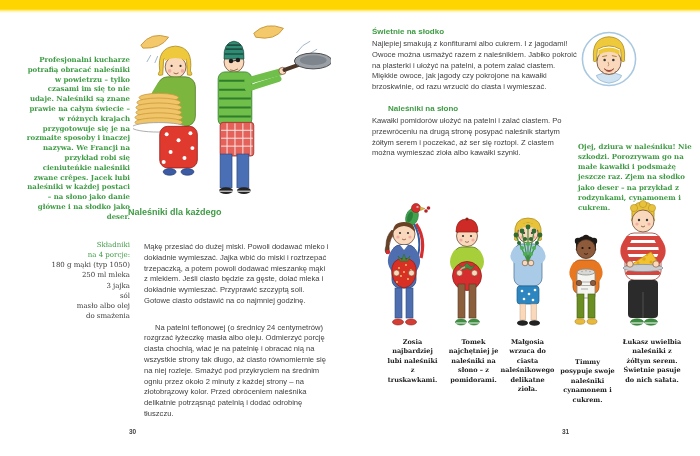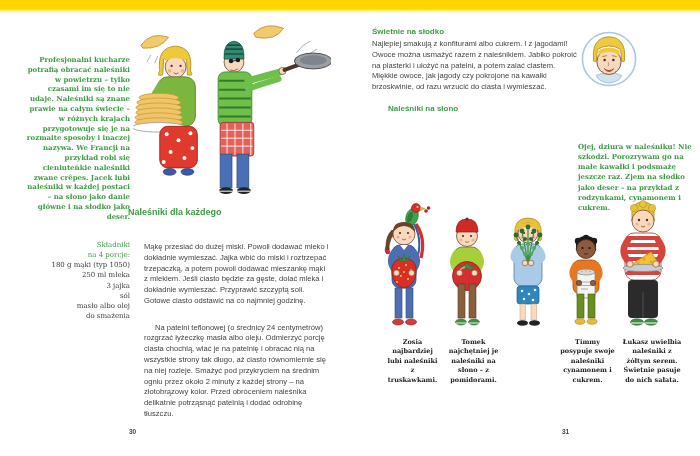--- a/index.html
+++ b/index.html
@@ -52,21 +52,21 @@
   .kid-malgosia{left:498px;width:62px;}
   .kid-timmy{left:557px;width:58px;}
   .kid-lukasz{left:611px;width:66px;}
   .caption{
     position:absolute;top:338px;width:55px;
     font-family:"DejaVu Serif",serif;font-weight:700;font-size:6.5px;line-height:1.45;color:#232323;text-align:center;
   }
   .cap-zosia{left:385px;}
   .cap-tomek{left:446px;}
   .cap-malgosia{left:500px;}
-  .cap-timmy{left:560px;}
+  .cap-timmy{left:560px;margin-top:20px;}
   .cap-lukasz{left:621px;width:62px;}
 </style>
 </head>
 <body>
 
 <div class="spread">
   <div class="top-band"></div>
 
   <div class="sidebar-intro">Profesjonalni kucharze potrafią obracać naleśniki w powietrzu – tylko czasami im się to nie udaje. Naleśniki są znane prawie na całym świecie – w różnych krajach przygotowuje się je na rozmaite sposoby i inaczej nazywa. We Francji na przykład robi się cieniuteńkie naleśniki zwane crêpes. Jacek lubi naleśniki w każdej postaci – na słono jako danie główne i na słodko jako deser.</div>
 
@@ -155,20 +155,21 @@
   <div class="recipe-title">Naleśniki dla każdego</div>
   <div class="recipe-body">
     <p>Mąkę przesiać do dużej miski. Powoli dodawać mleko i dokładnie wymieszać. Jajka wbić do miski i roztrzepać trzepaczką, a potem powoli dodawać mieszankę mąki z mlekiem. Jeśli ciasto będzie za gęste, dolać mleka i dokładnie wymieszać. Przyprawić szczyptą soli. Gotowe ciasto odstawić na co najmniej godzinę.</p>
     <p class="indent">Na patelni teflonowej (o średnicy 24 centymetrów) rozgrzać łyżeczkę masła albo oleju. Odmierzyć porcję ciasta chochlą, wlać je na patelnię i obracać nią na wszystkie strony tak długo, aż ciasto równomiernie się na niej rozleje. Smażyć pod przykryciem na średnim ogniu przez około 2 minuty z każdej strony – na złotobrązowy kolor. Przed obróceniem naleśnika delikatnie potrząsnąć patelnią i dodać odrobinę tłuszczu.</p>
   </div>
   <div class="page-num left">30</div>
 
   <div class="section-title sweet-title">Świetnie na słodko</div>
   <div class="sweet-text">Najlepiej smakują z konfiturami albo cukrem. I z jagodami! Owoce można usmażyć razem z naleśnikiem. Jabłko pokroić na plasterki i ułożyć na patelni, a potem zalać ciastem. Miękkie owoce, jak jagody czy pokrojone na kawałki brzoskwinie, od razu wrzucić do ciasta i wymieszać.</div>
   <div class="section-title savory-title">Naleśniki na słono</div>
+  <div class="savory-text">Kawałki pomidorów ułożyć na patelni i zalać ciastem. Po przewróceniu na drugą stronę posypać naleśnik startym żółtym serem i poczekać, aż ser się roztopi. Z ciastem można wymieszać zioła albo kawałki szynki.</div>
 
   <svg class="tip-face" viewBox="0 0 60 60">
     <circle cx="30" cy="30" r="27.5" fill="#ffffff" stroke="#a8c8e0" stroke-width="1.6"></circle>
     <path d="M30,55 q-12,-2 -13,-8 q13,-6 26,0 q-1,6 -13,8 Z" fill="#cfe3f2" stroke="#8fb4d2" stroke-width="0.8"></path>
     <path d="M14,30 Q12,8 30,7 Q48,8 46,30 Q47,34 43,32 L42,20 Q30,13 18,20 L17,32 Q13,34 14,30 Z" fill="#efc93c" stroke="#a8861f" stroke-width="0.8"></path>
     <ellipse cx="30" cy="33" rx="12.5" ry="13" fill="#f9d8bc" stroke="#6b4a33" stroke-width="0.9"></ellipse>
     <path d="M19,26 Q30,19 41,26 L41,21 Q30,15 19,21 Z" fill="#efc93c"></path>
     <circle cx="25.5" cy="31" r="1.3" fill="#333"></circle>
       <circle cx="34.5" cy="31" r="1.3" fill="#333"></circle>
     <path d="M23,27.5 l5,-1 M33,26.5 l5,1" stroke="#a8861f" stroke-width="1"></path>
@@ -384,17 +385,18 @@
       <path d="M32,96 v26" stroke="#4a4a4a" stroke-width="1.2"></path>
       <ellipse cx="26" cy="126" rx="6.5" ry="3.2" fill="#3e8e41" stroke="#2b6b2e" stroke-width="0.6"></ellipse>
         <path d="M20,127 h13" stroke="#ffffff" stroke-width="1"></path>
       <ellipse cx="40" cy="126" rx="6.5" ry="3.2" fill="#3e8e41" stroke="#2b6b2e" stroke-width="0.6"></ellipse>
         <path d="M34,127 h13" stroke="#ffffff" stroke-width="1"></path>
     </svg>
   </div>
 
   <div class="caption cap-zosia">Zosia najbardziej lubi naleśniki z truskawkami.</div>
   <div class="caption cap-tomek">Tomek najchętniej je naleśniki na słono – z pomidorami.</div>
+  <div class="caption cap-malgosia">Małgosia wrzuca do ciasta naleśnikowego delikatne zioła.</div>
   <div class="caption cap-timmy">Timmy posypuje swoje naleśniki cynamonem i cukrem.</div>
   <div class="caption cap-lukasz">Łukasz uwielbia naleśniki z żółtym serem. Świetnie pasuje do nich sałata.</div>
 
   <div class="page-num right">31</div>
 </div>
 
 </body></html>

